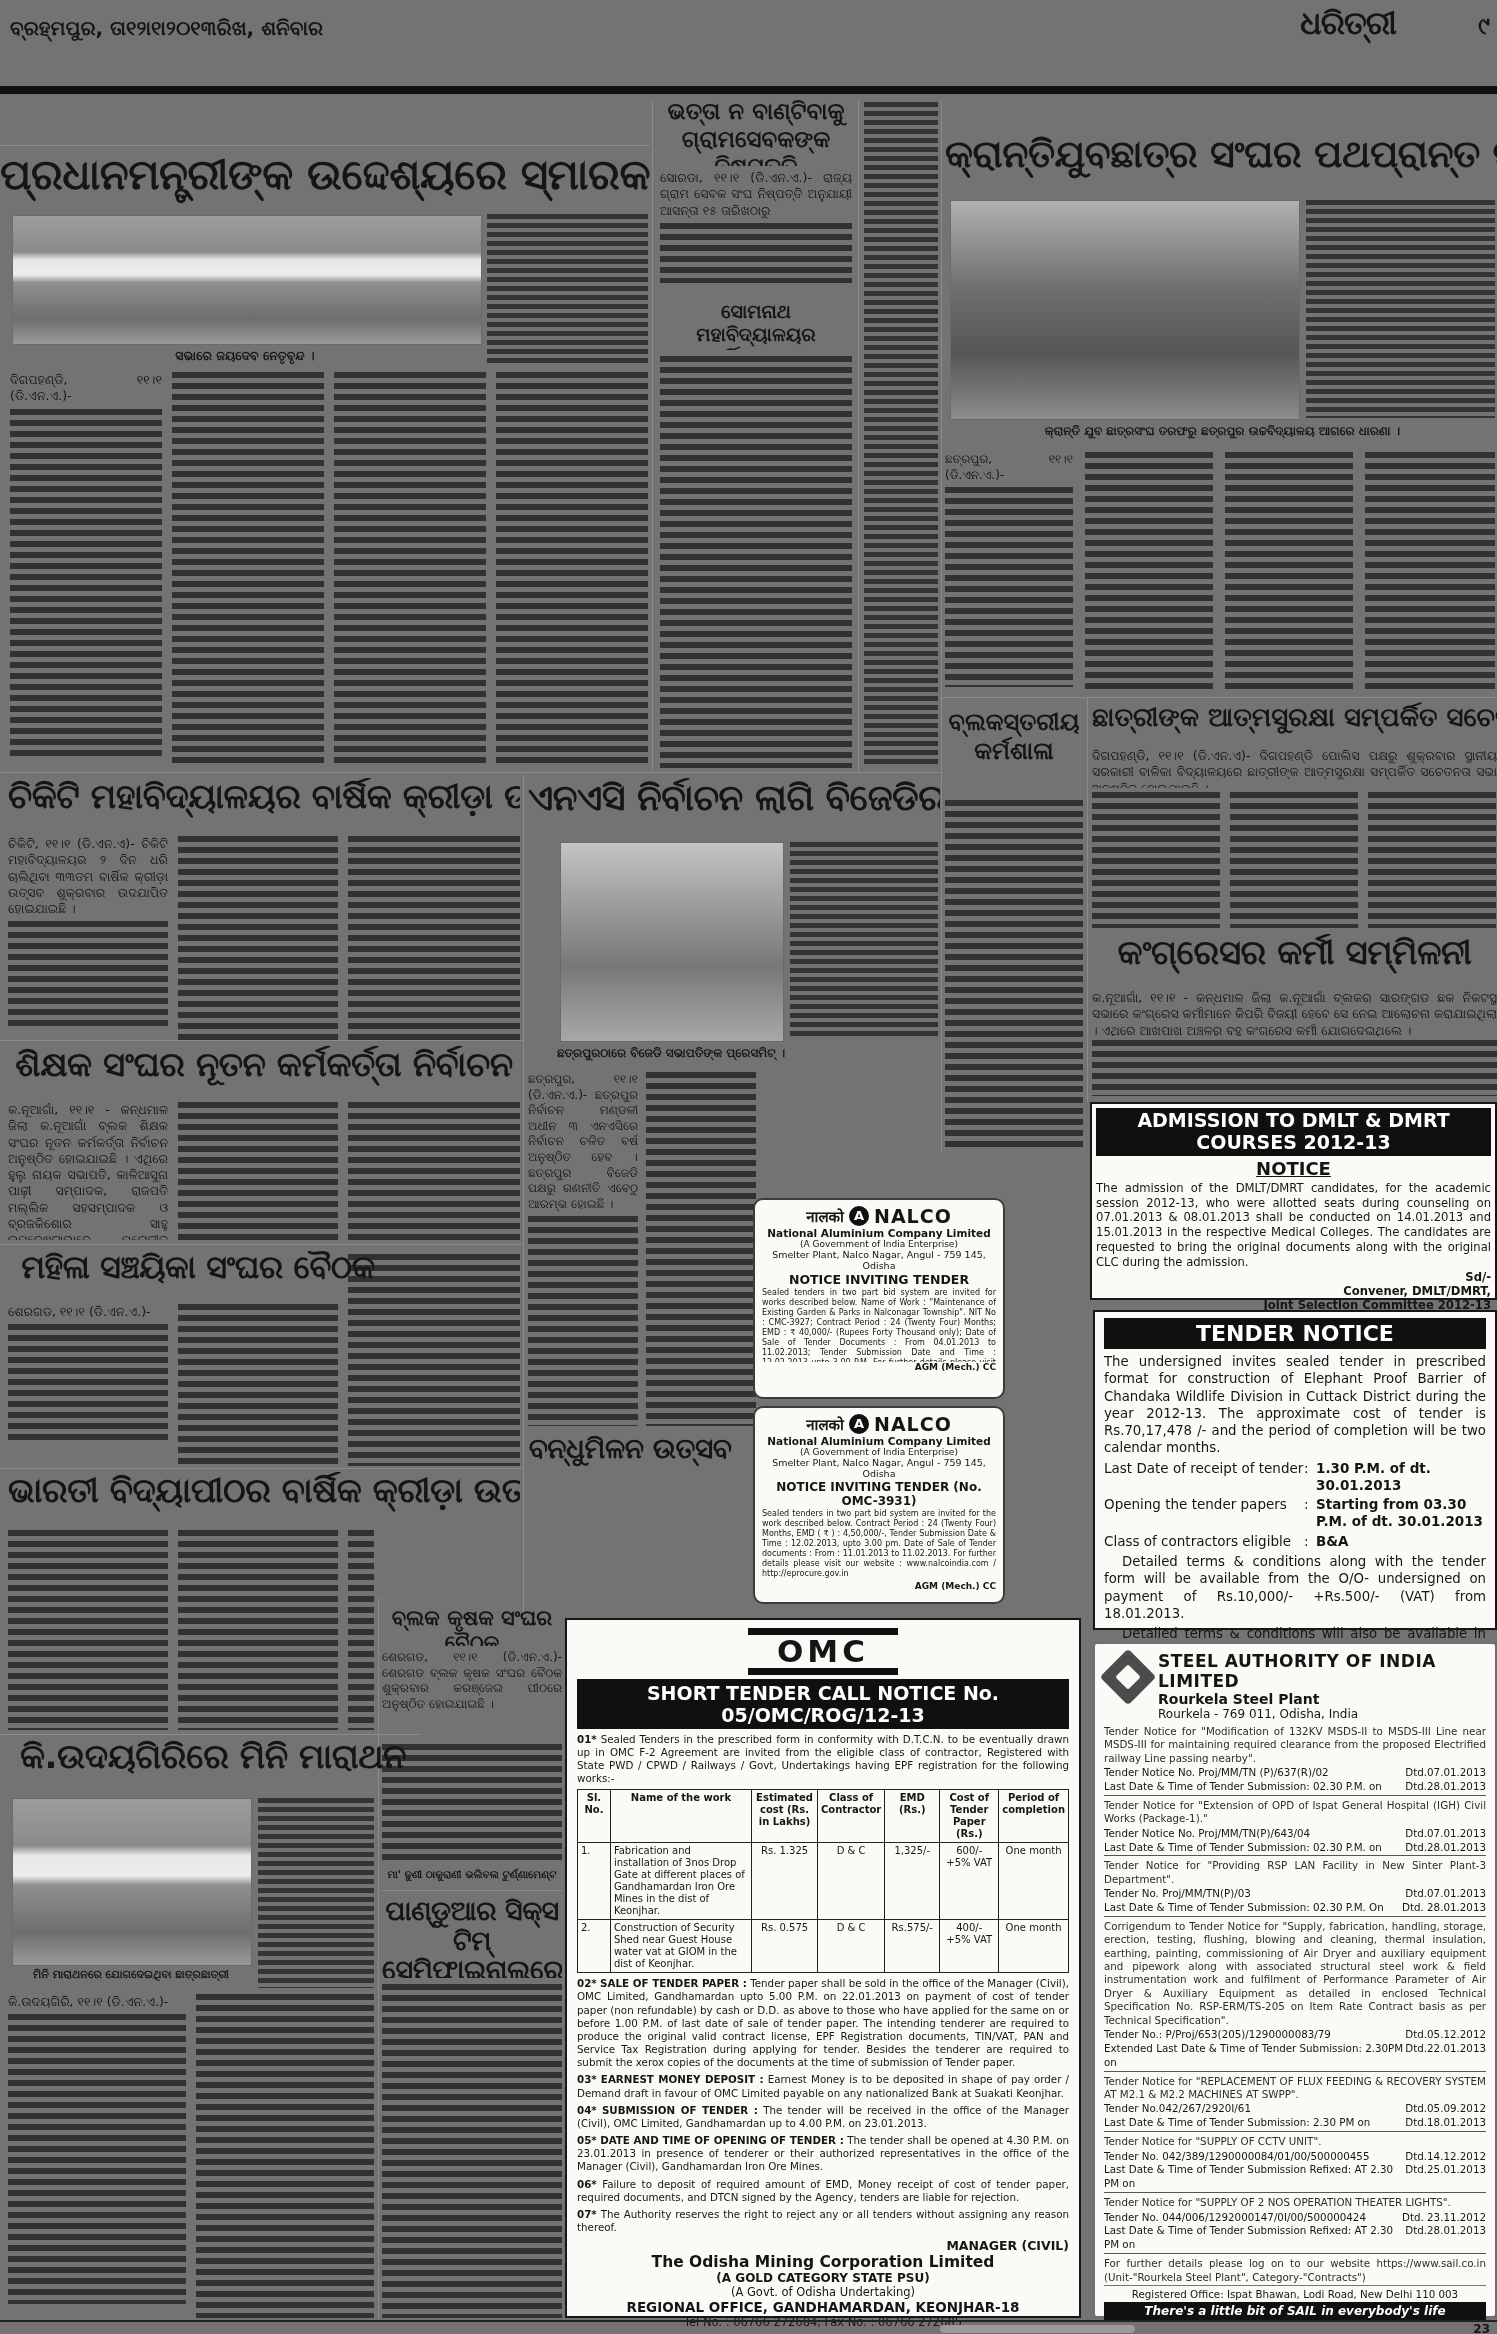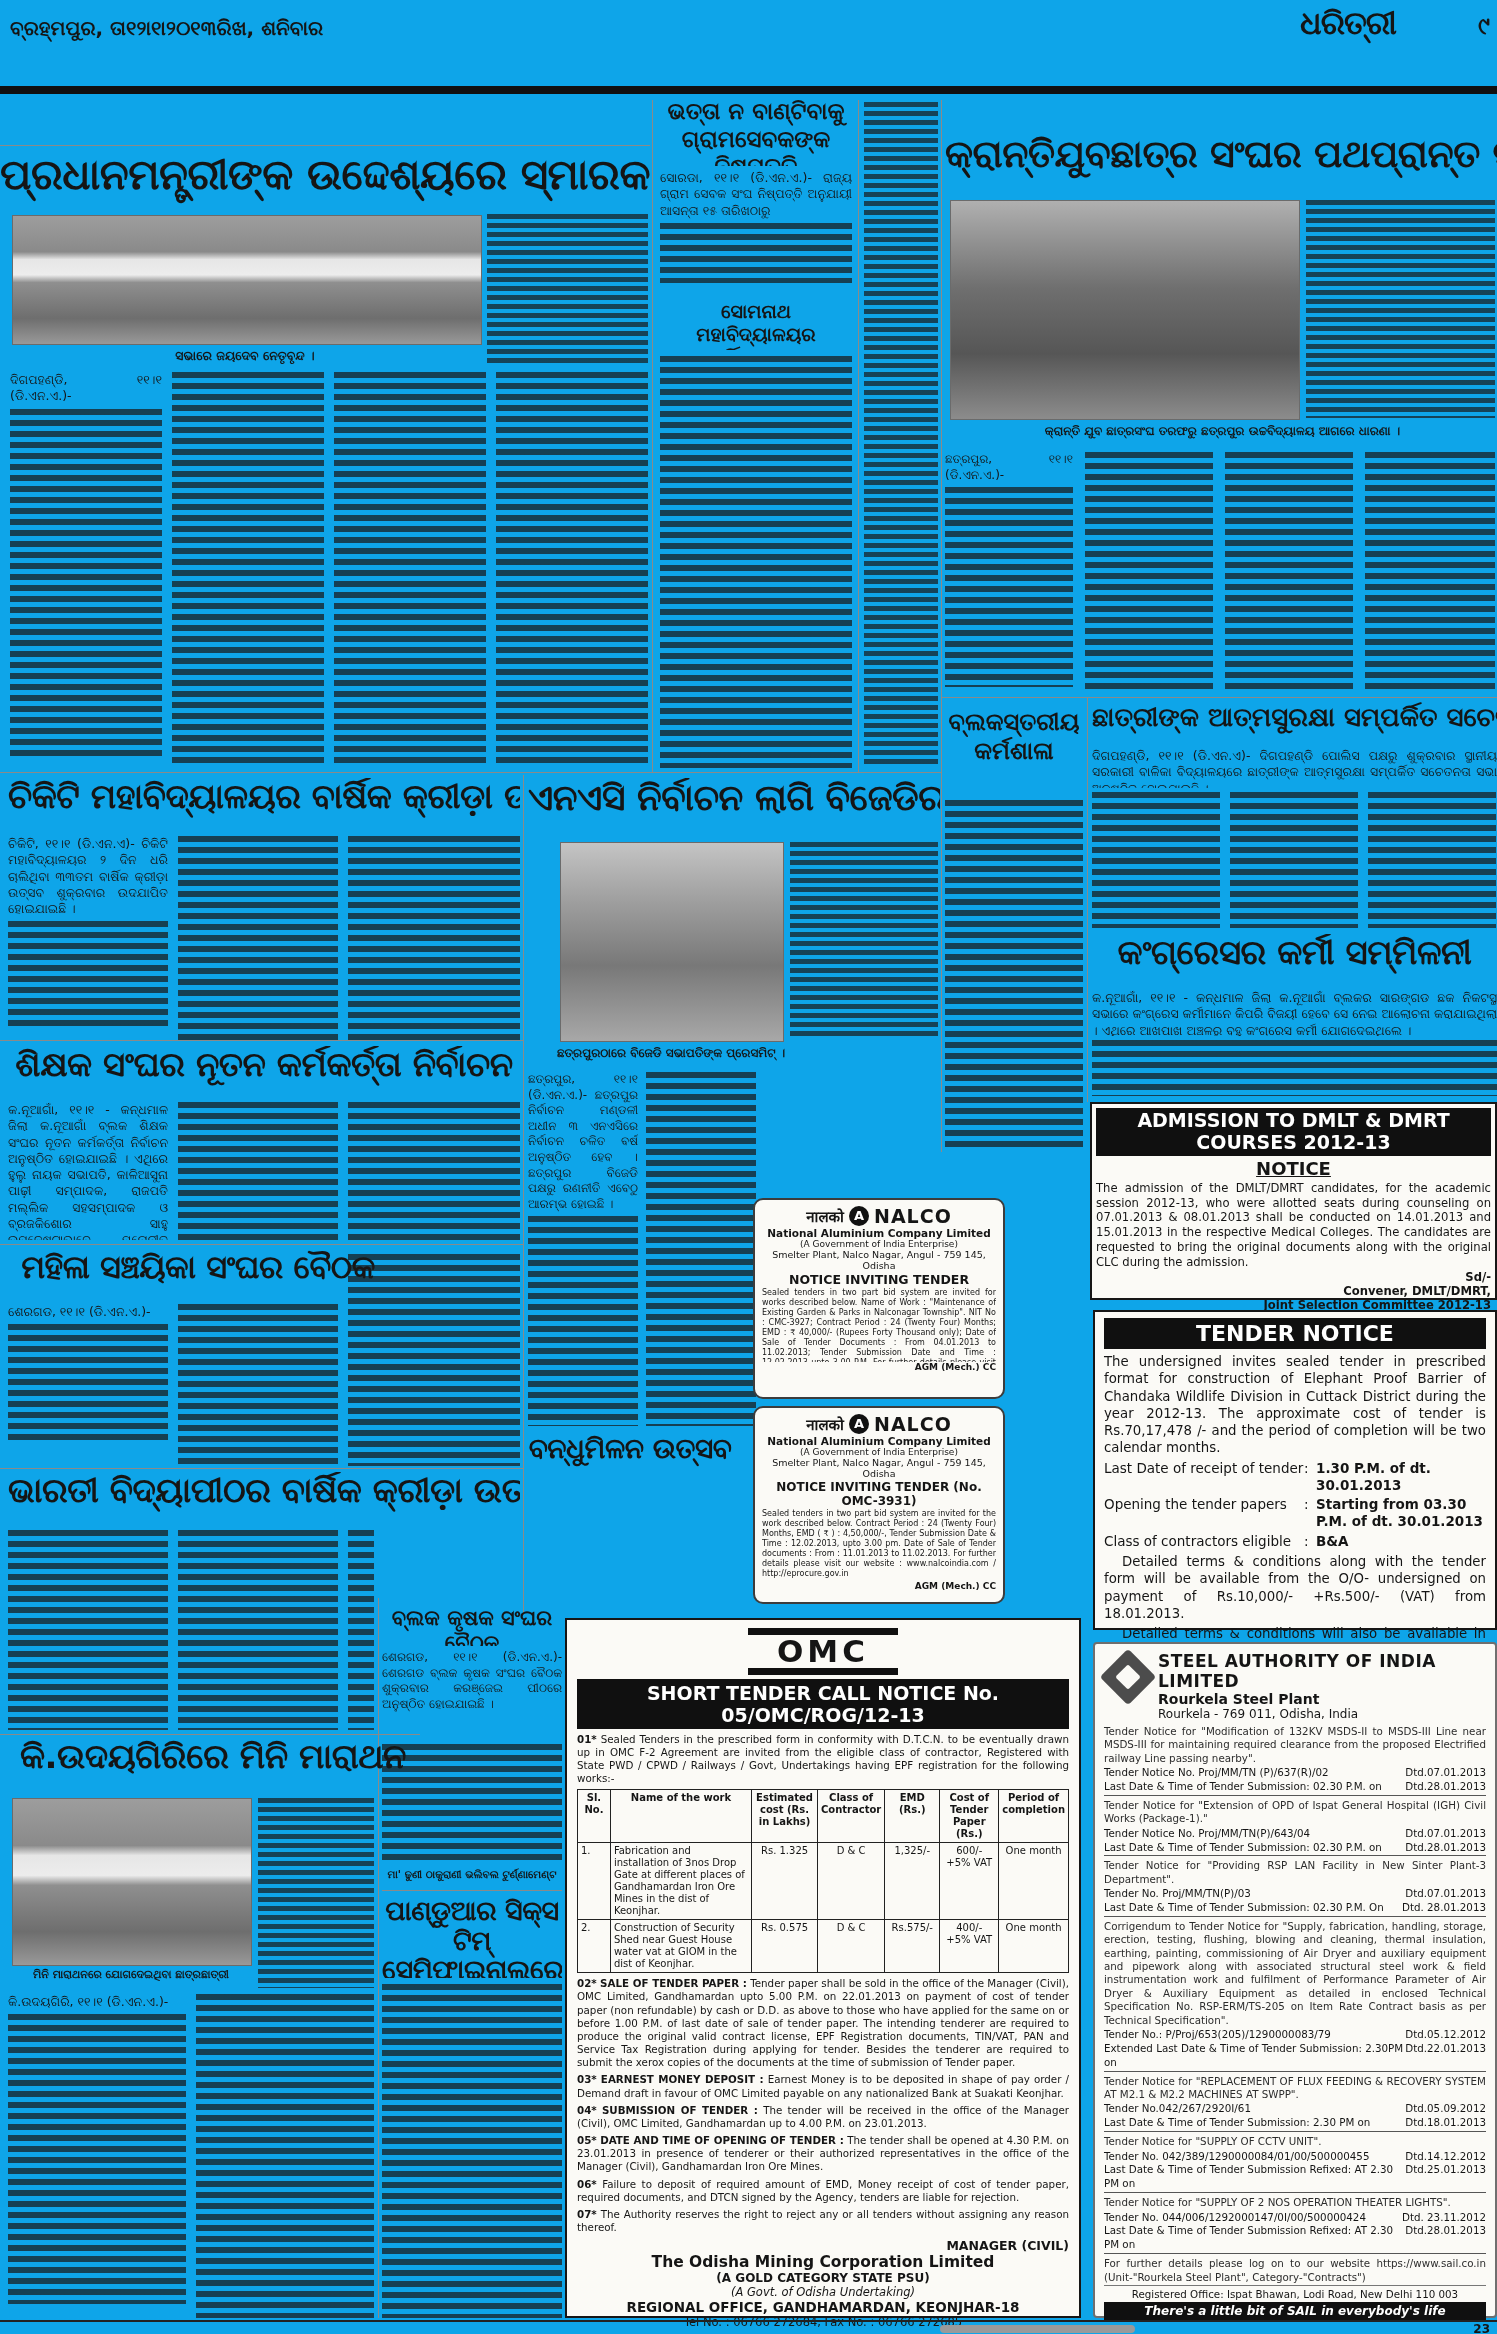--- a/index.html
+++ b/index.html
@@ -1,16 +1,16 @@
 <!DOCTYPE html>
 <html><head>
 <meta charset="utf-8">
 <style>
   html,body{margin:0;padding:0;background:#cfcfcf;}
-  .page{position:relative;width:1497px;height:2334px;background:#0ea5e9;overflow:hidden;
+  .page{position:relative;width:1497px;height:2334px;background:#737373;overflow:hidden;
         font-family:"DejaVu Sans","Liberation Sans",sans-serif;color:#151515;}
   .abs{position:absolute;}
   .clip{overflow:hidden;}
   .ctr{text-align:center;}
   .jst{text-align:justify;}
   .bold{font-weight:bold;}
   .nowrap{white-space:nowrap;}
   
   .kick{font-weight:bold;line-height:1.15;}
   .hl{font-weight:bold;line-height:1.1;letter-spacing:-0.5px;}
@@ -378,21 +378,21 @@
       </table>
     <p class="omc-p"><b>02*</b> <b>SALE OF TENDER PAPER :</b> <span>Tender paper shall be sold in the office of the Manager (Civil), OMC Limited, Gandhamardan upto 5.00 P.M. on 22.01.2013 on payment of cost of tender paper (non refundable) by cash or D.D. as above to those who have applied for the same on or before 1.00 P.M. of last date of sale of tender paper. The intending tenderer are required to produce the original valid contract license, EPF Registration documents, TIN/VAT, PAN and Service Tax Registration during applying for tender. Besides the tenderer are required to submit the xerox copies of the documents at the time of submission of Tender paper.</span></p>
     <p class="omc-p"><b>03*</b> <b>EARNEST MONEY DEPOSIT :</b> <span>Earnest Money is to be deposited in shape of pay order / Demand draft in favour of OMC Limited payable on any nationalized Bank at Suakati Keonjhar.</span></p>
     <p class="omc-p"><b>04*</b> <b>SUBMISSION OF TENDER :</b> <span>The tender will be received in the office of the Manager (Civil), OMC Limited, Gandhamardan up to 4.00 P.M. on 23.01.2013.</span></p>
     <p class="omc-p"><b>05*</b> <b>DATE AND TIME OF OPENING OF TENDER :</b> <span>The tender shall be opened at 4.30 P.M. on 23.01.2013 in presence of tenderer or their authorized representatives in the office of the Manager (Civil), Gandhamardan Iron Ore Mines.</span></p>
     <p class="omc-p"><b>06*</b> <span>Failure to deposit of required amount of EMD, Money receipt of cost of tender paper, required documents, and DTCN signed by the Agency, tenders are liable for rejection.</span></p>
     <p class="omc-p"><b>07*</b> <span>The Authority reserves the right to reject any or all tenders without assigning any reason thereof.</span></p>
     <div style="text-align:right;font-weight:bold;font-size:12.5px;">MANAGER (CIVIL)</div>
     <div class="ctr bold" style="font-size:15.5px;">The Odisha Mining Corporation Limited</div>
     <div class="ctr bold" style="font-size:12px;">(A GOLD CATEGORY STATE PSU)</div>
-    <div class="ctr" style="font-size:11.5px;font-style:italic;">(A Govt. of Odisha Undertaking)</div>
+    <div class="ctr" style="font-size:11.5px;">(A Govt. of Odisha Undertaking)</div>
     <div class="ctr bold" style="font-size:13.5px;">REGIONAL OFFICE, GANDHAMARDAN, KEONJHAR-18</div>
     <div class="ctr" style="font-size:11.5px;">Tel No. : 06766 272684, Fax No. : 06766 272685</div>
   </div>
 
   <div class="abs" style="left:0;top:2320px;width:1497px;height:2px;background:#222;"></div>
   <div class="abs bold" style="left:1440px;top:2322px;width:50px;text-align:right;font-size:12px;">23</div>
   <div class="abs" style="left:940px;top:2325px;width:195px;height:8px;background:#9a9a9a;border-radius:4px;"></div>
 
 </div>
 

